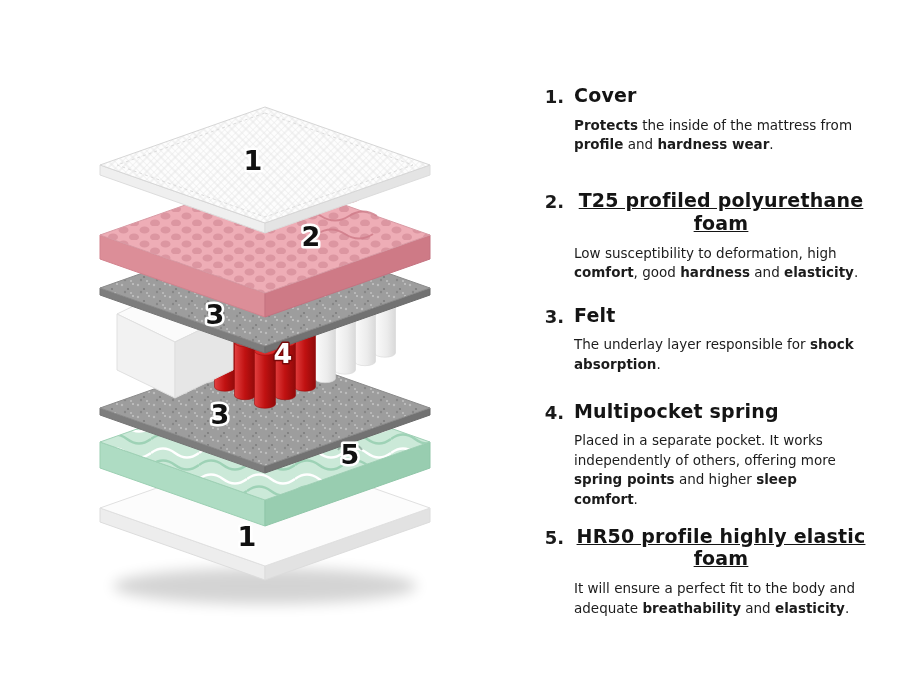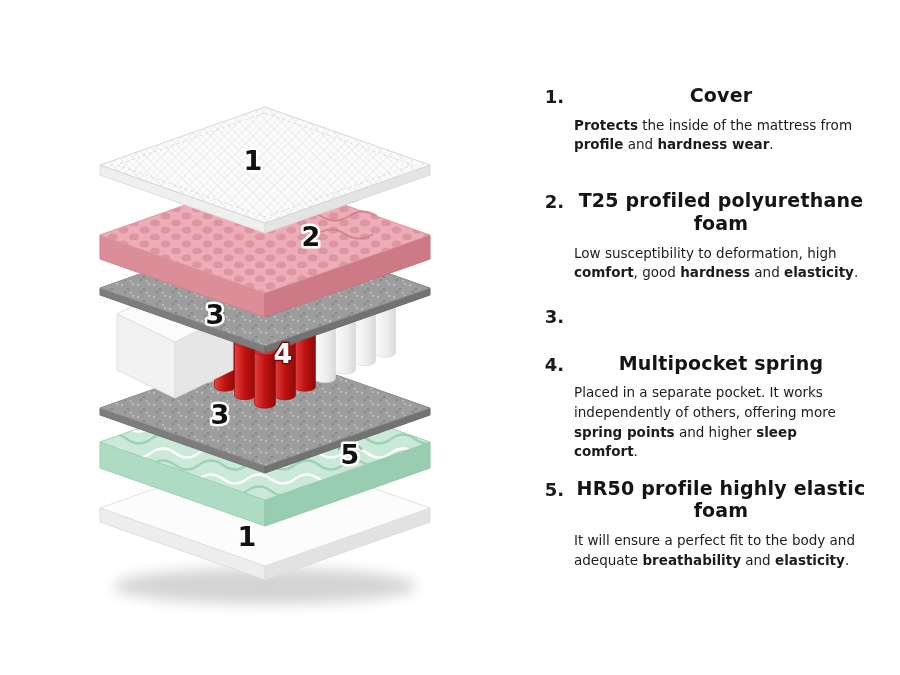--- a/index.html
+++ b/index.html
@@ -3,22 +3,22 @@
 <meta charset="utf-8">
 <style>
   html,body{margin:0;padding:0;background:#fff;}
   .page{position:relative;width:900px;height:675px;background:#ffffff;overflow:hidden;
         font-family:"DejaVu Sans",sans-serif;color:#1a1a1a;}
   .diagram-wrap{position:absolute;left:55px;top:30px;width:470px;height:610px;}
   .legend{position:absolute;left:538px;top:84px;width:330px;}
   .item{display:flex;gap:10px;}
   .item .num{width:26px;flex:0 0 26px;text-align:right;font-size:18px;font-weight:bold;padding-top:2px;}
   .item .body{flex:1;}
-  .item .title{margin:0 0 9px 0;font-size:19px;font-weight:bold;letter-spacing:.2px;line-height:1.2;color:#141414;text-align:center;}
-  .item.center .title{}
+  .item .title{margin:0 0 9px 0;font-size:19px;font-weight:bold;letter-spacing:.2px;line-height:1.2;color:#141414;}
+  .item.center .title{text-align:center;text-decoration:underline;}
   .item .desc{margin:0;font-size:13.5px;line-height:1.45;color:#1c1c1c;max-width:290px;}
   .item-1{margin-bottom:34px;}
   .item-2{margin-bottom:21px;}
   .item-3{margin-bottom:25px;}
   .item-4{margin-bottom:15px;}
   .lbl{font-family:"DejaVu Sans",sans-serif;font-size:27px;font-weight:bold;fill:#111;
        stroke:#ffffff;stroke-width:5px;paint-order:stroke;stroke-linejoin:round;text-anchor:middle;}
   .lbl.on-red{fill:#ffffff;stroke:#7a0808;stroke-width:3px;}
 </style>
 </head>
@@ -241,20 +241,24 @@
     <div class="item item-2 center">
       <div class="num">2.</div>
       <div class="body">
         <h3 class="title">T25 profiled polyurethane foam</h3>
         <p class="desc">Low susceptibility to deformation, high <b>comfort</b>, good <b>hardness</b> and <b>elasticity</b>.</p>
       </div>
     </div>
 
     <div class="item item-3">
       <div class="num">3.</div>
+      <div class="body">
+        <h3 class="title">Felt</h3>
+        <p class="desc">The underlay layer responsible for <b>shock absorption</b>.</p>
+      </div>
     </div>
 
     <div class="item item-4">
       <div class="num">4.</div>
       <div class="body">
         <h3 class="title">Multipocket spring</h3>
         <p class="desc">Placed in a separate pocket. It works independently of others, offering more <b>spring points</b> and higher <b>sleep comfort</b>.</p>
       </div>
     </div>
 

